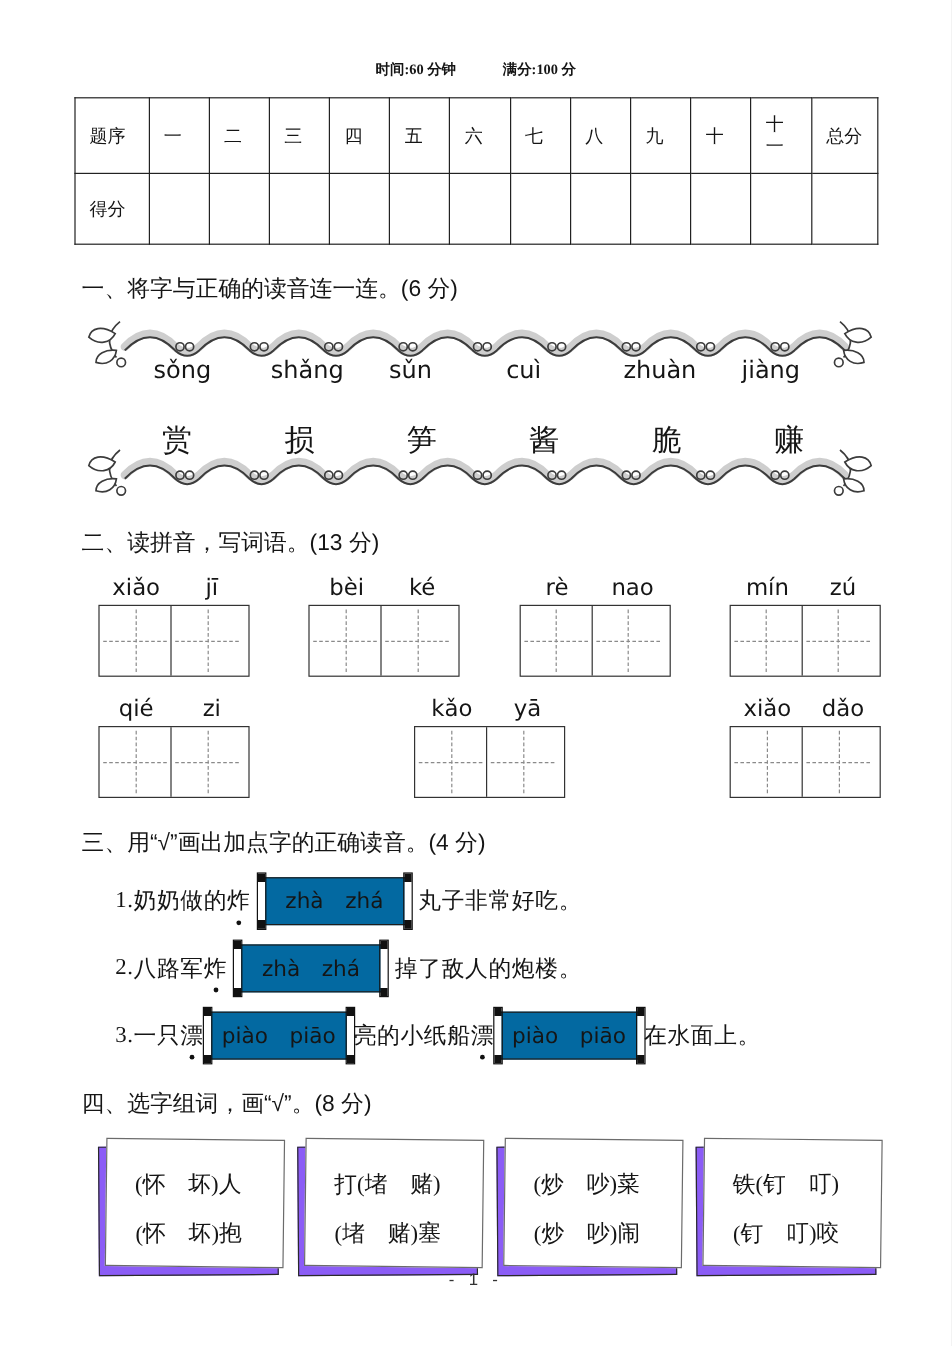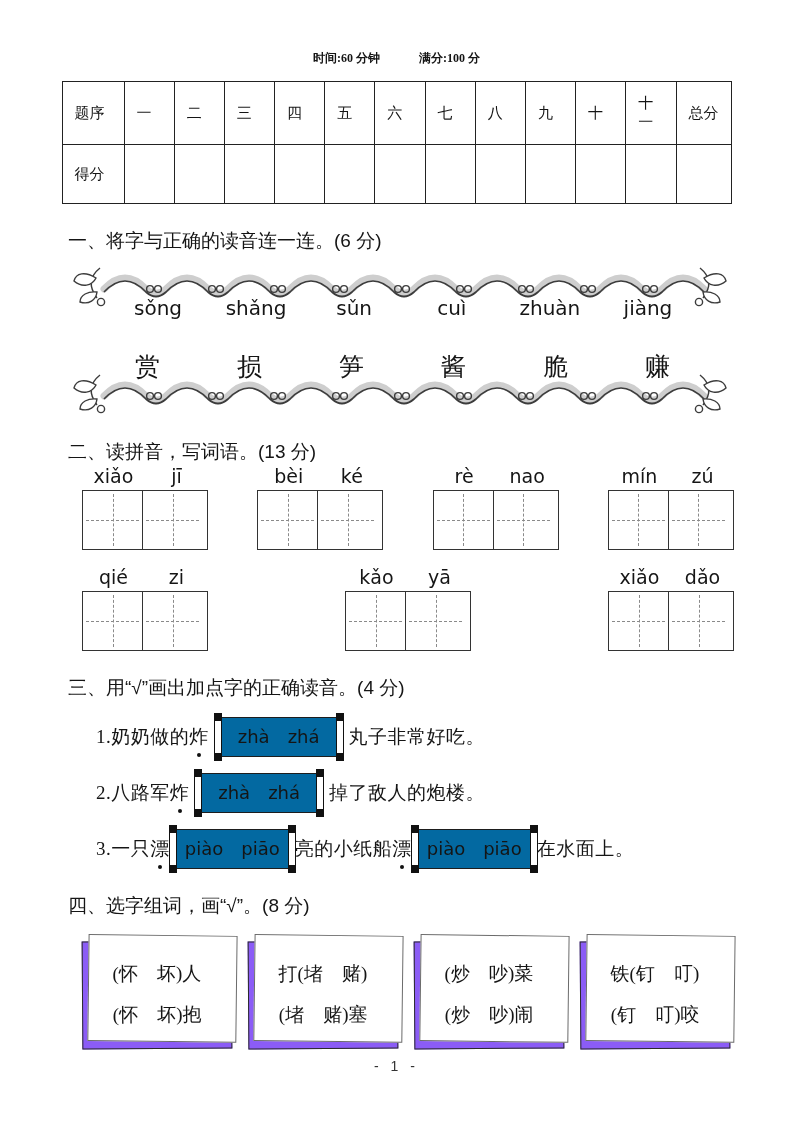--- a/index.html
+++ b/index.html
@@ -32,28 +32,28 @@
     font-size:19px;font-weight:normal;margin:24px 0 0 68px;
   }
   
   .vine-block{width:660px;margin:8px 0 0 70px;position:relative;}
   .vine{display:block;}
   .pinyin-row,.char-row{
     display:flex;justify-content:space-between;
     padding:0 52px 0 58px;
   }
   .pinyin-row{font-family:"DejaVu Sans",sans-serif;font-size:20px;margin-top:-12px;}
-  .pinyin-row span{min-width:60px;text-align:center;}
+  .pinyin-row span{min-width:60px;}
   .char-row{font-size:25px;letter-spacing:1px;margin-bottom:-14px;}
   .char-row span{min-width:40px;text-align:center;}
   .vine-block.flip .vine{margin-top:0;}
   
   .grid-row{
     display:flex;justify-content:space-between;
-    width:652px;margin:0 0 0 82px;
+    width:652px;margin:14px 0 0 82px;
   }
   .grid-group{width:126px;}
   .pinyin-pair{
     display:flex;font-family:"DejaVu Sans",sans-serif;font-size:19px;
     margin-bottom:3px;
   }
   .pinyin-pair span{width:50%;text-align:center;}
   .tian-grid{display:flex;border:1.8px solid #333;background:#fff;}
   .tian-cell{width:59px;height:58px;position:relative;}
   .tian-cell + .tian-cell{border-left:1.6px solid #333;}

